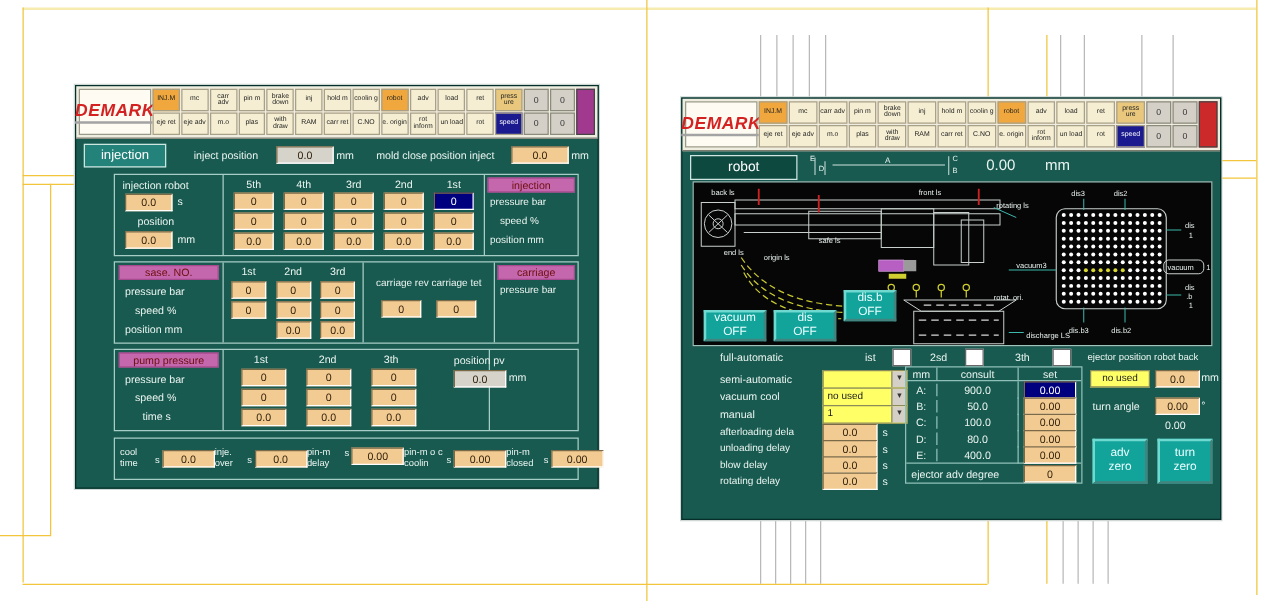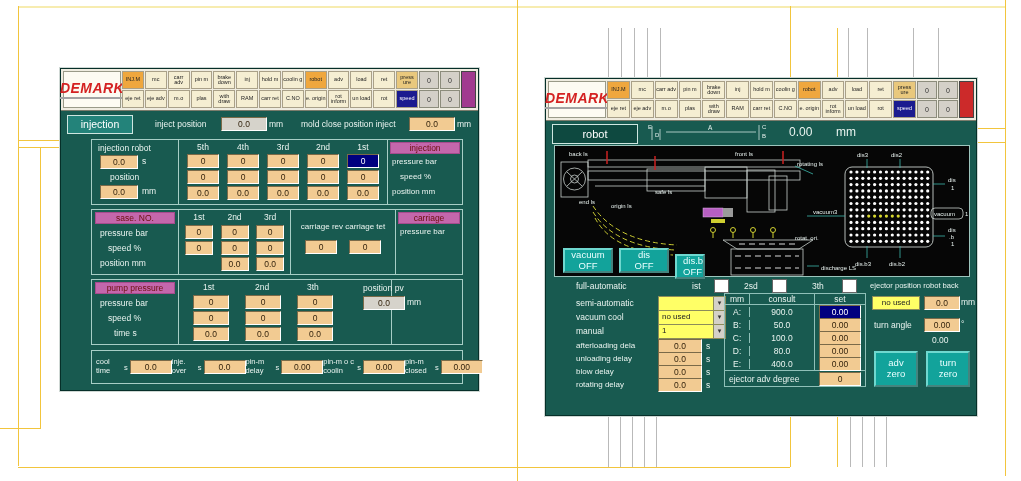--- a/index.html
+++ b/index.html
@@ -335,21 +335,21 @@
     <div style="display:flex;align-items:center;flex:1;padding-left:4px">
       <div class="lbl" style="position:relative;width:26px;white-space:normal;font-size:7.5px;line-height:1.15">cool time</div>
       <span class="lbl" style="position:relative;margin:0 2px;font-size:7.5px">s</span>
       <div class="fld" style="position:relative;width:40px">0.0</div>
     </div>
     <div style="display:flex;align-items:center;flex:1">
       <div class="lbl" style="position:relative;width:24px;white-space:normal;font-size:7.5px;line-height:1.15">inje. over</div>
       <span class="lbl" style="position:relative;margin:0 2px;font-size:7.5px">s</span>
       <div class="fld" style="position:relative;width:40px">0.0</div>
     </div>
-    <div style="display:flex;align-items:center;flex:1">
+    <div style="display:flex;align-items:flex-start;flex:1">
       <div class="lbl" style="position:relative;width:28px;white-space:normal;font-size:7.5px;line-height:1.15">pin-m delay</div>
       <span class="lbl" style="position:relative;margin:0 2px;font-size:7.5px">s</span>
       <div class="fld" style="position:relative;width:40px">0.00</div>
     </div>
     <div style="display:flex;align-items:center;flex:1">
       <div class="lbl" style="position:relative;width:32px;white-space:normal;font-size:7.5px;line-height:1.15">pin-m o c coolin</div>
       <span class="lbl" style="position:relative;margin:0 2px;font-size:7.5px">s</span>
       <div class="fld" style="position:relative;width:40px">0.00</div>
     </div>
     <div style="display:flex;align-items:center;flex:1">
@@ -703,21 +703,21 @@
       </g>
     </svg>
     <button class="tealbtn" style="left:8px;top:102px;width:50px;height:25px">
       <span>vacuum</span>
         <span>OFF</span>
     </button>
     <button class="tealbtn" style="left:64px;top:102px;width:50px;height:25px">
       <span>dis</span>
         <span>OFF</span>
     </button>
-    <button class="tealbtn" style="left:120px;top:108px;width:30px;height:25px">
+    <button class="tealbtn" style="left:120px;top:86px;width:42px;height:25px">
       <span>dis.b</span>
         <span>OFF</span>
     </button>
   </div>
 
   <div class="lbl" style="left:30px;top:202px">full-automatic</div>
   <div class="lbl" style="left:146px;top:202px">ist</div>
   <div class="cb" style="left:168px;top:200px"></div>
   <div class="lbl" style="left:198px;top:202px">2sd</div>
   <div class="cb" style="left:226px;top:200px"></div>

